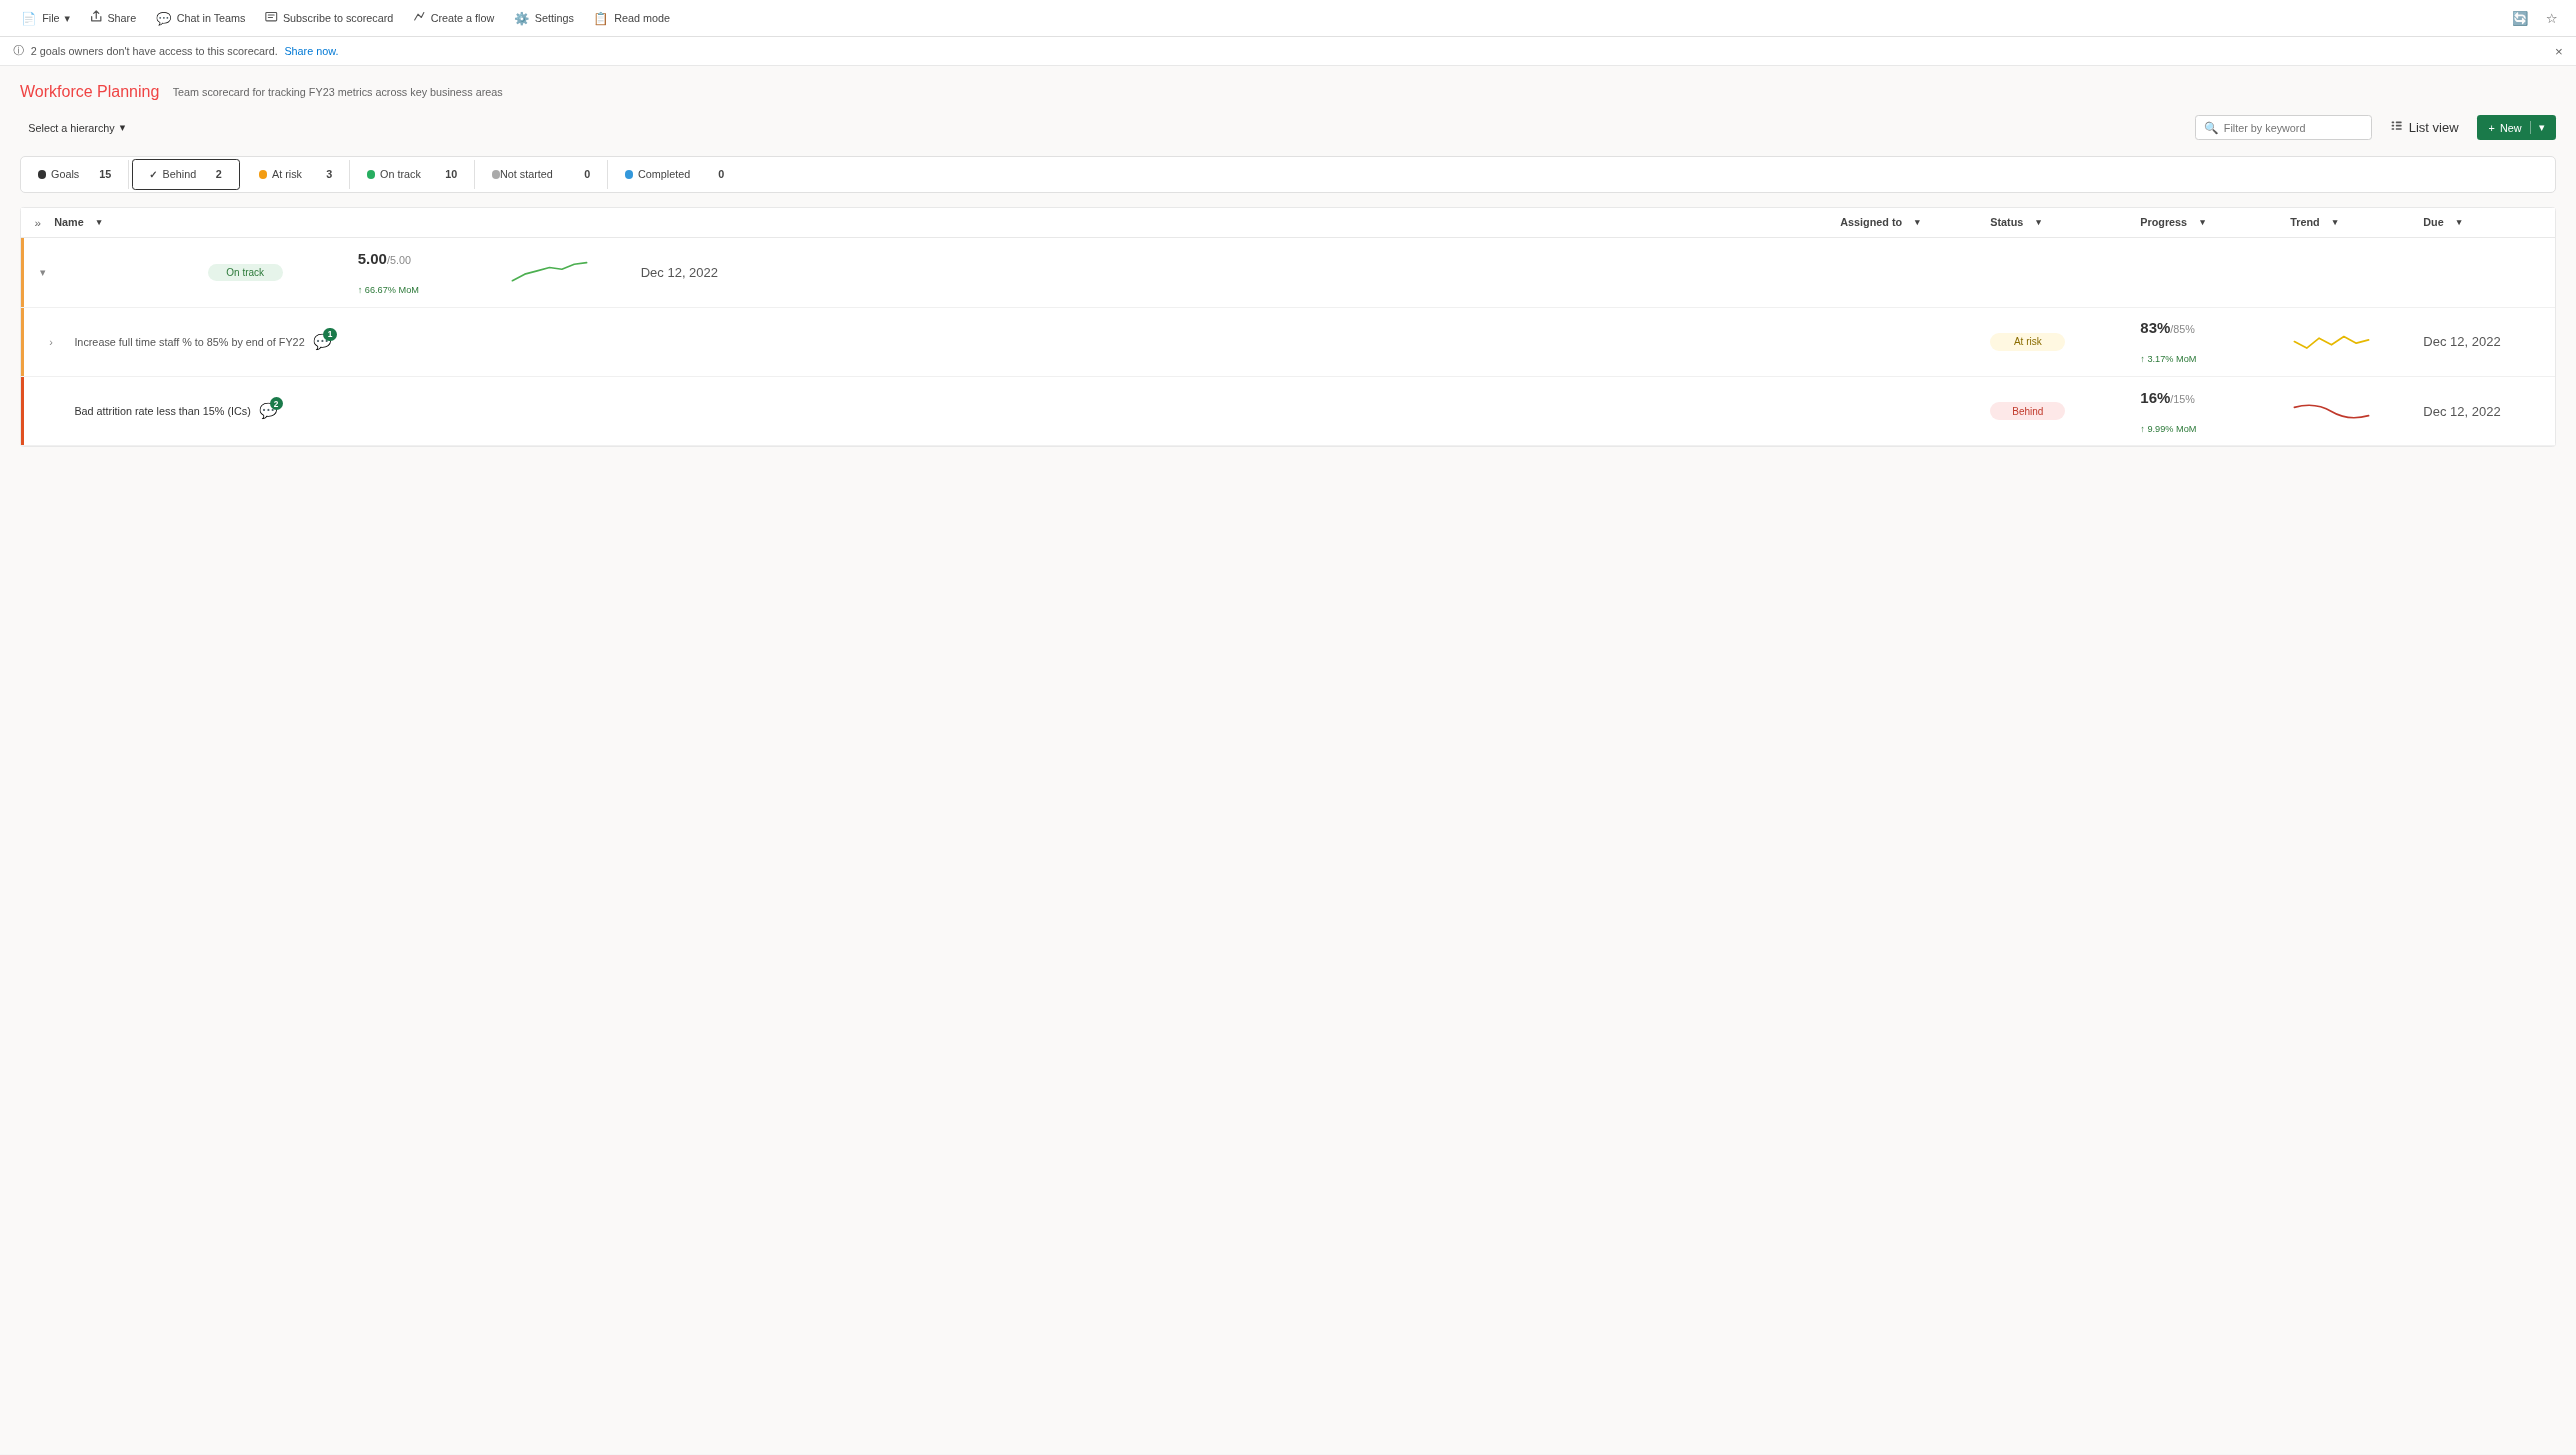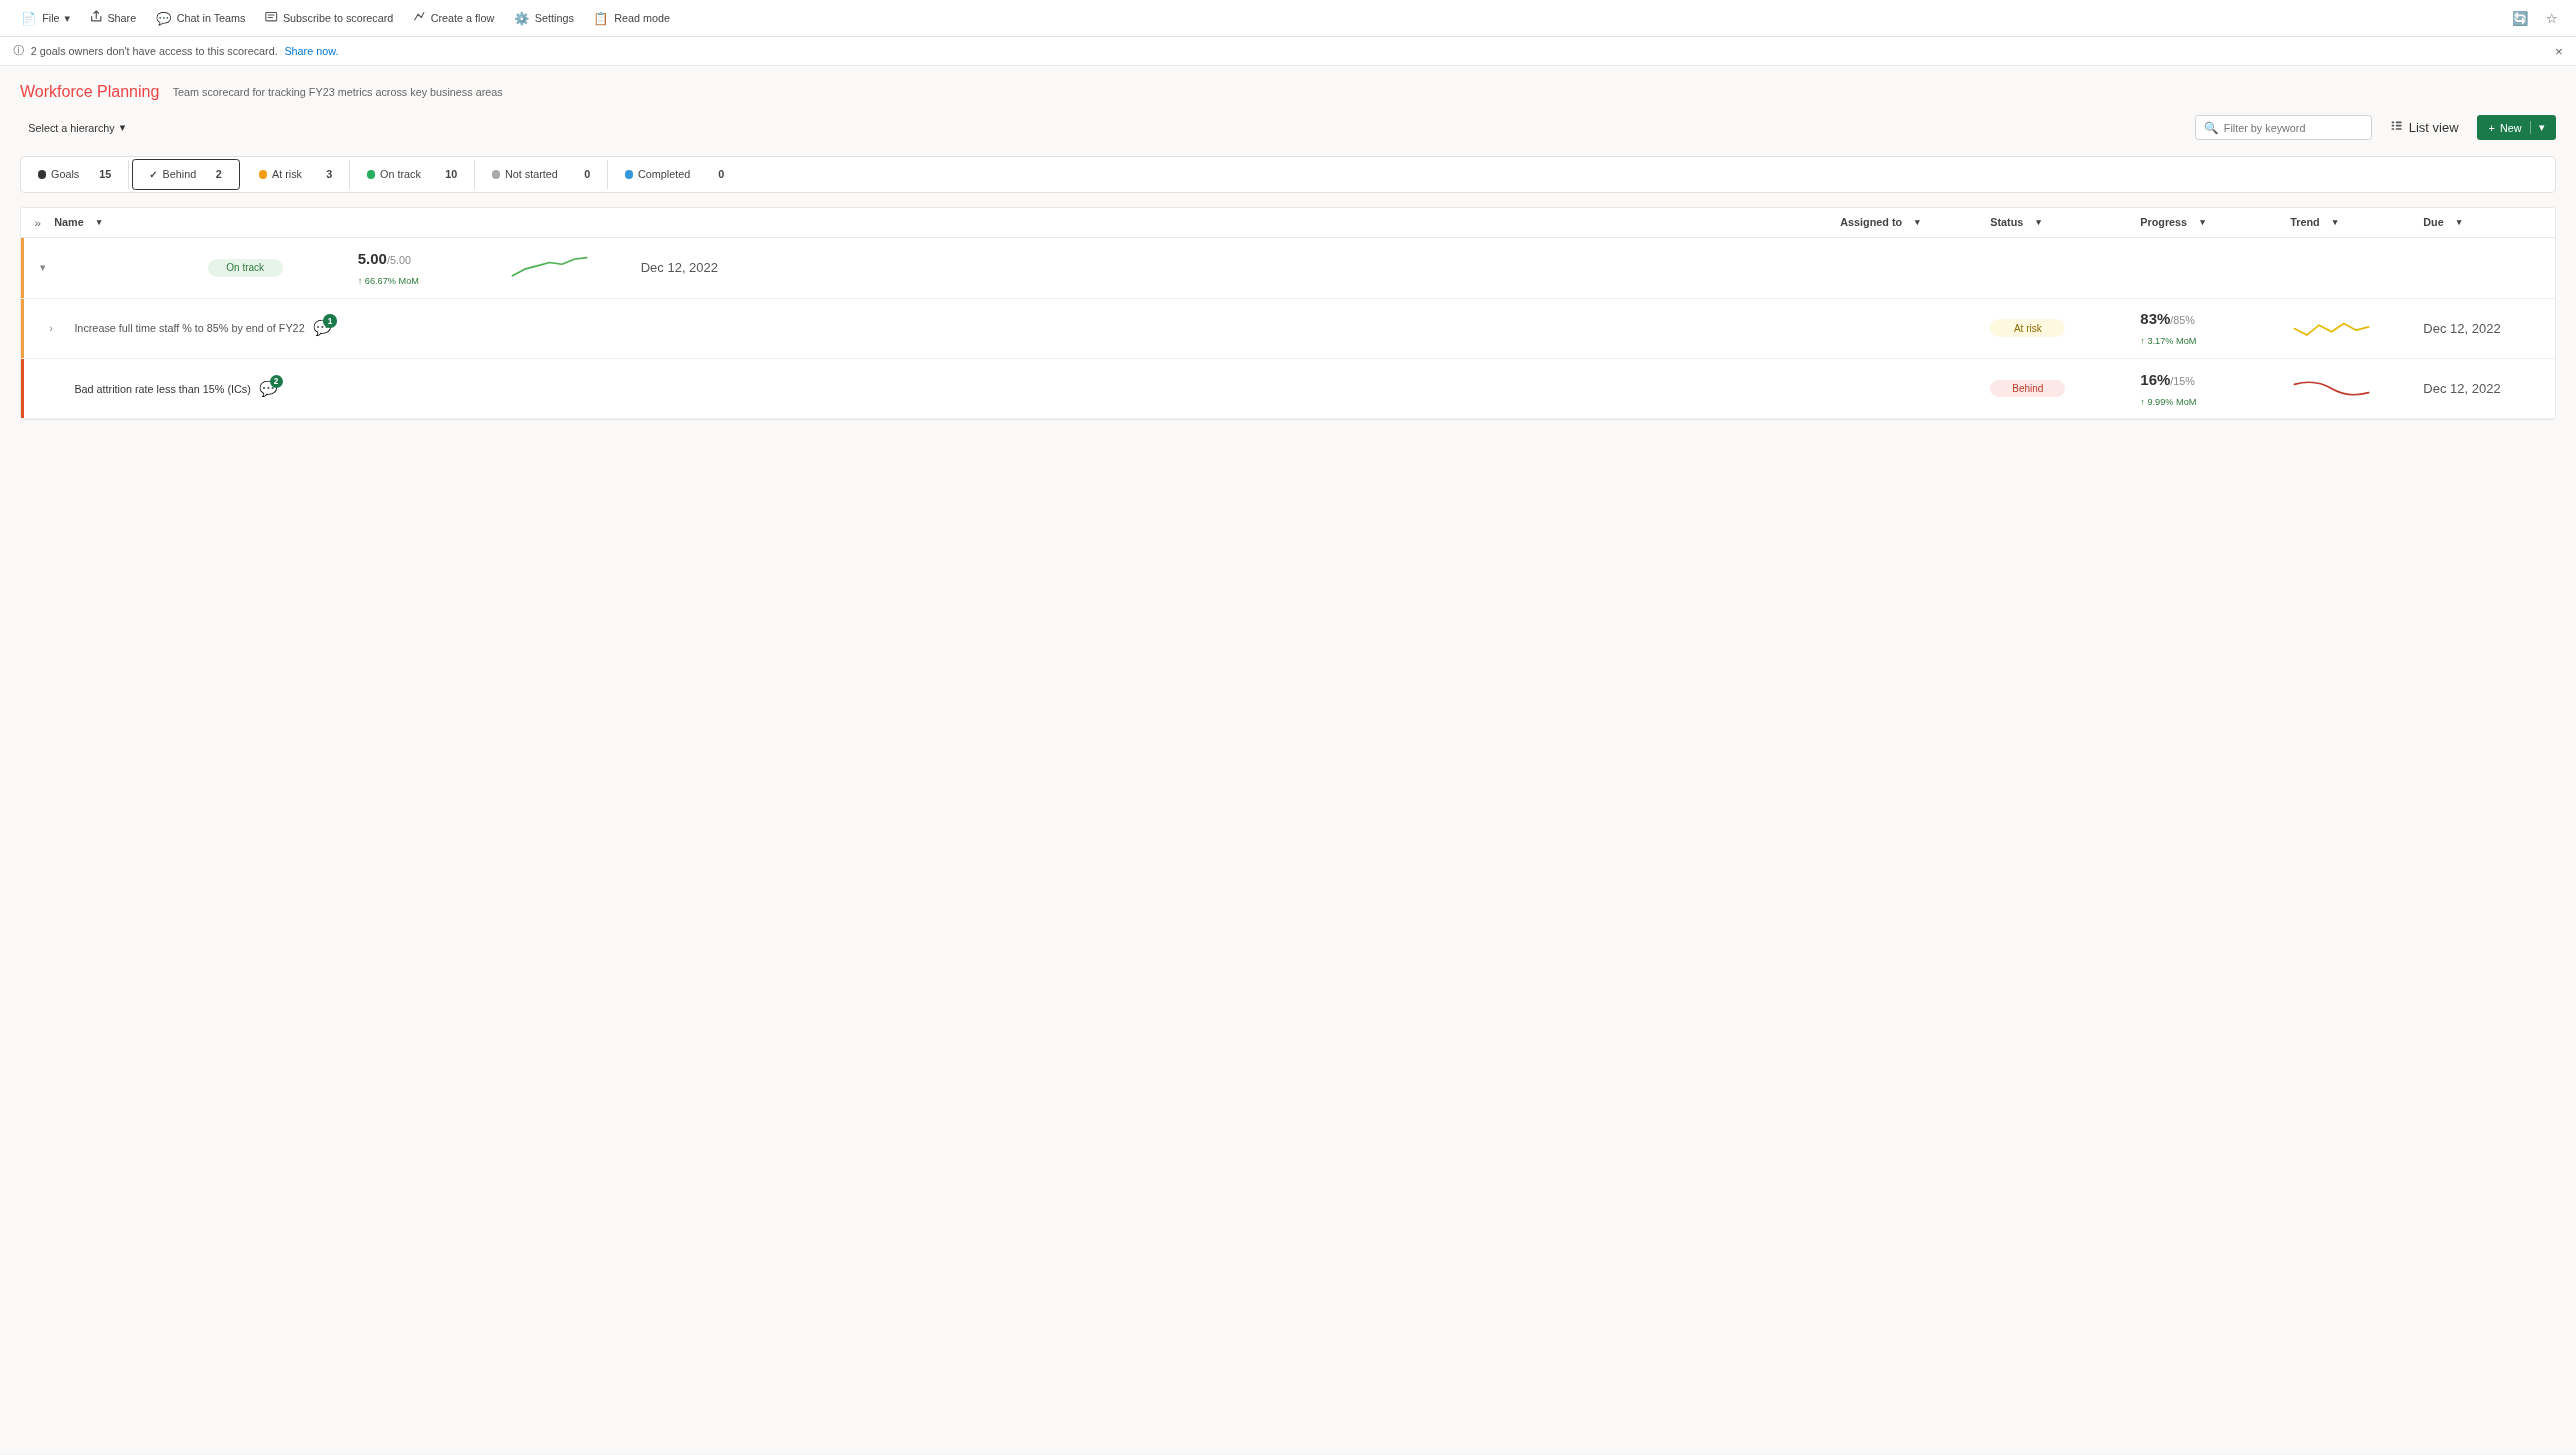--- a/index.html
+++ b/index.html
@@ -286,21 +286,21 @@
       font-weight: 600;
       color: #333;
     }
     .progress-target {
       font-size: 10.8px;
       color: #888;
     }
     .progress-mom {
       font-size: 9.2px;
       color: #888;
-      margin-top: 9px;
+      margin-top: 18px;
     }
     .progress-up { color: #2d7a3a; }
 
     
     .trend-svg { display: block; }
 
     
     .comment-badge {
       position: relative;
       display: inline-flex;
@@ -454,21 +454,21 @@
 
     <div class="filter-tab" style="gap:8.3px; min-width:125px; justify-content:space-between;">
       <span style="display:flex;align-items:center;gap:5px;">
         <span style="width:8.3px;height:8.3px;border-radius:50%;background:#27ae60;display:inline-block;"></span>
         <span>On track</span>
       </span>
       <span style="font-weight:600;">10</span>
     </div>
 
     <div class="filter-tab" style="gap:8.3px; min-width:133px; justify-content:space-between;">
-      <span style="display:flex;align-items:center;gap:5px;">
+      <span style="display:flex;align-items:center;">
         <span style="width:8.3px;height:8.3px;border-radius:50%;background:#aaa;display:inline-block;"></span>
         <span>Not started</span>
       </span>
       <span style="font-weight:600;">0</span>
     </div>
 
     <div class="filter-tab" style="gap:8.3px; min-width:133px; justify-content:space-between;">
       <span style="display:flex;align-items:center;gap:5px;">
         <span style="width:8.3px;height:8.3px;border-radius:50%;background:#3498db;display:inline-block;"></span>
         <span>Completed</span>

